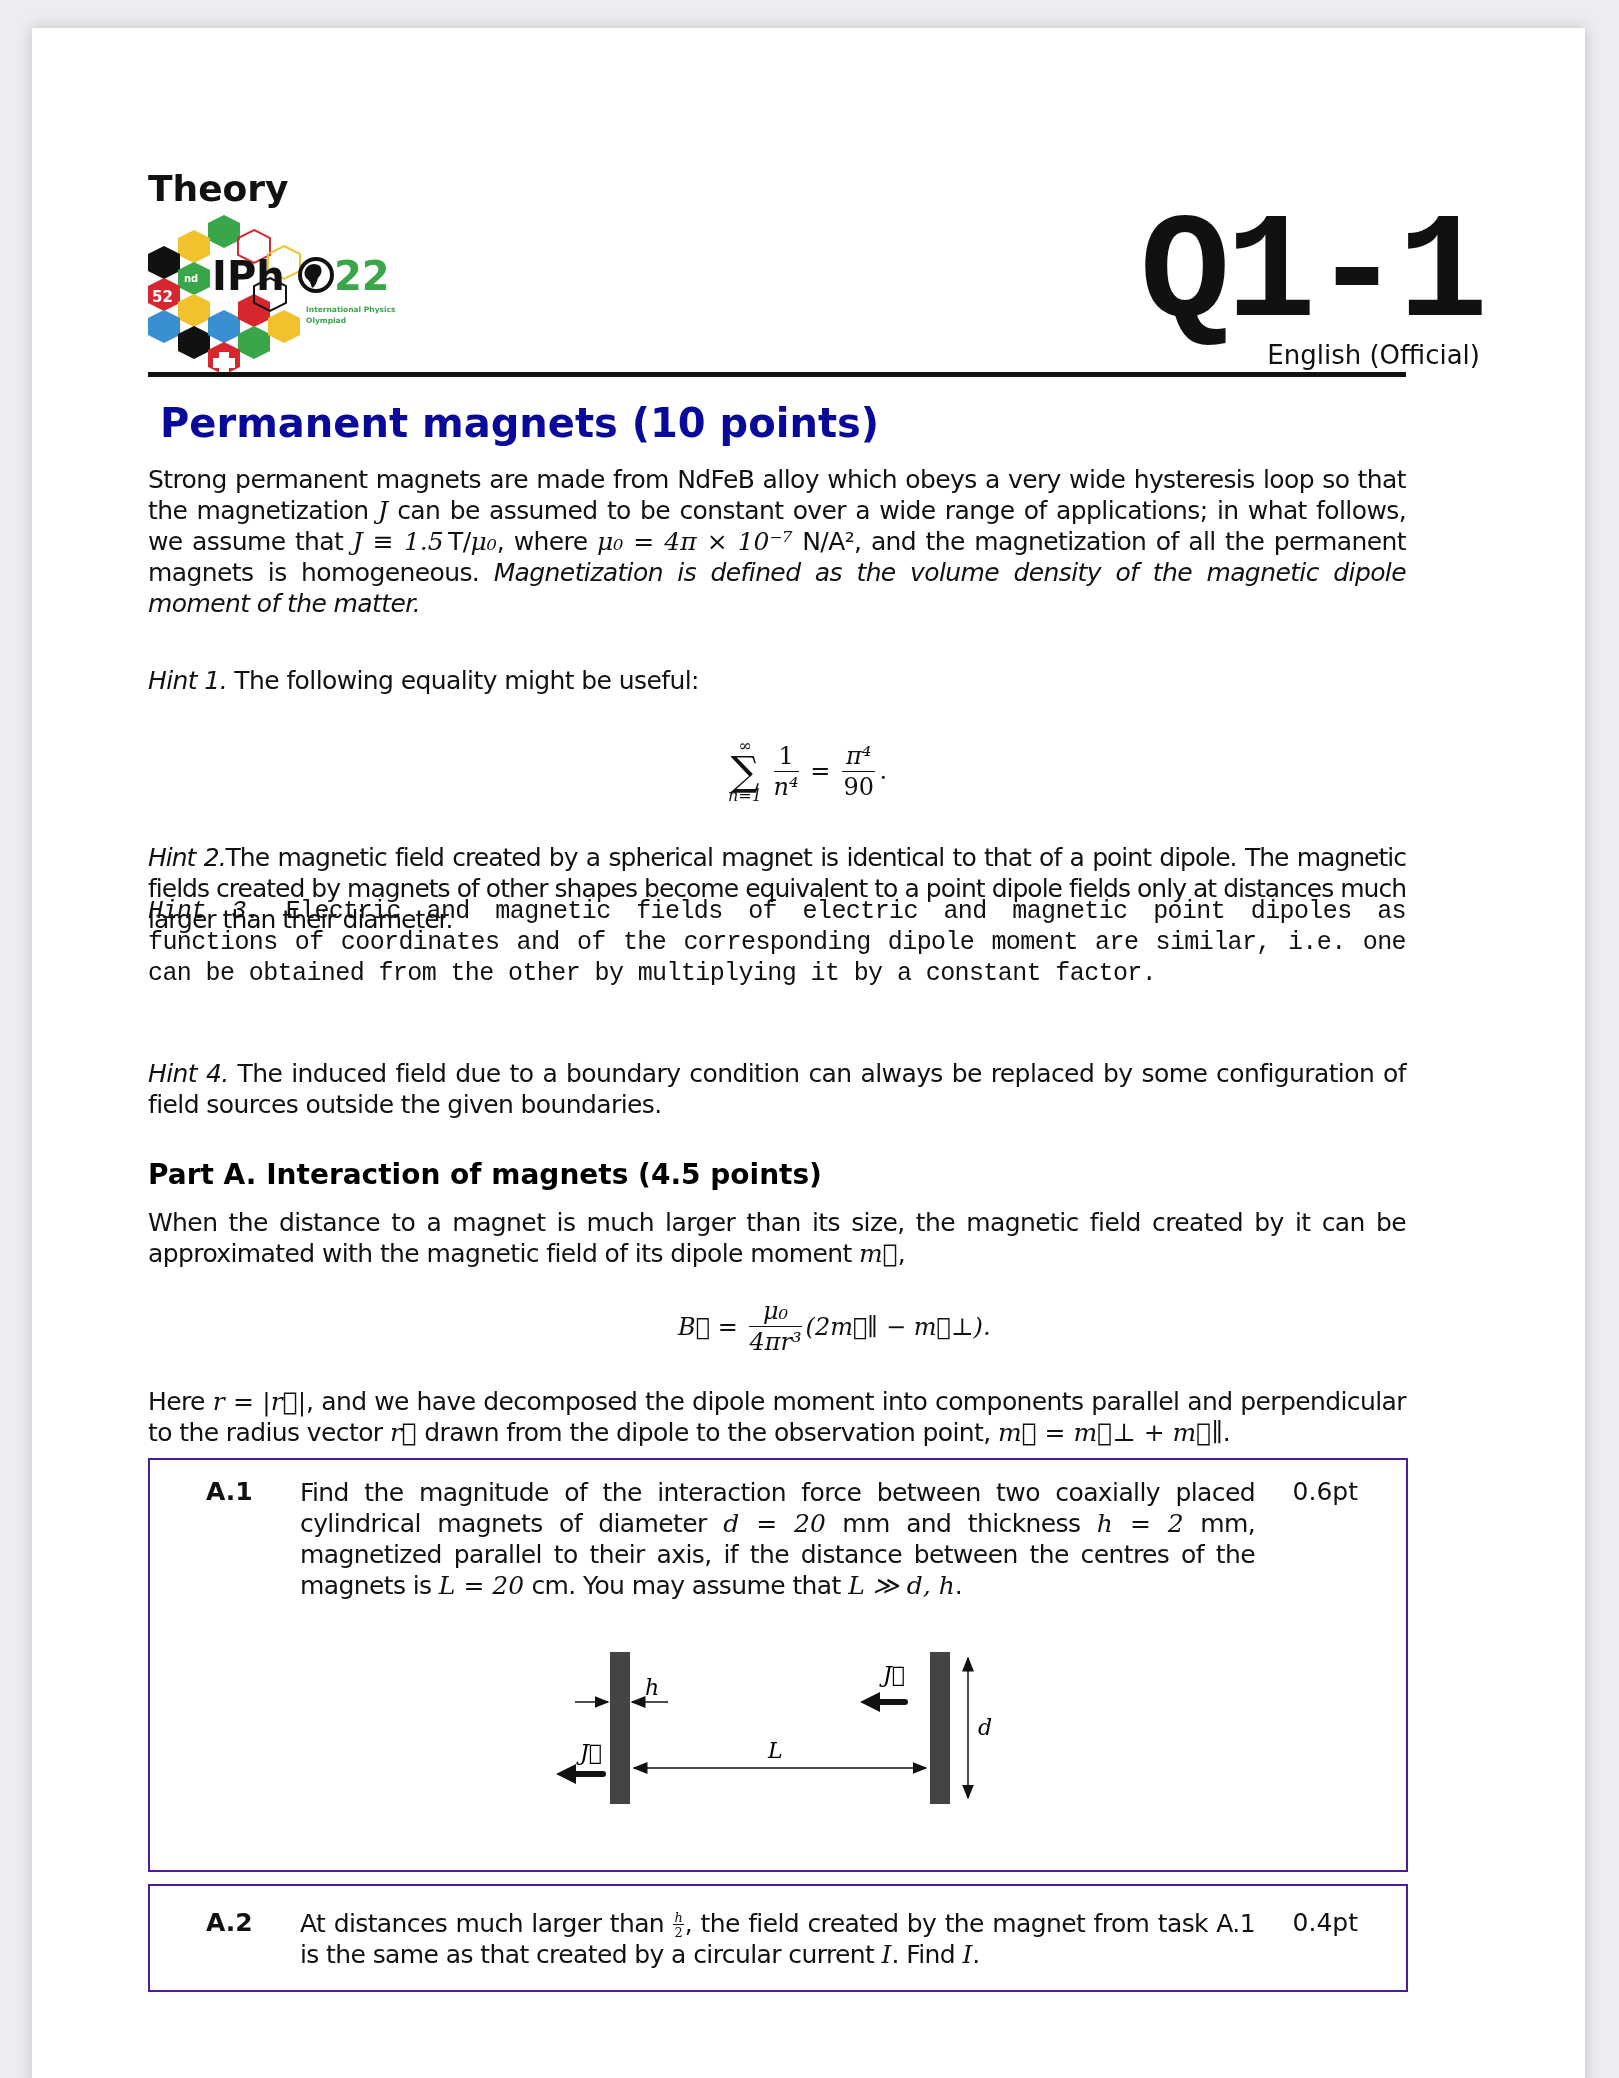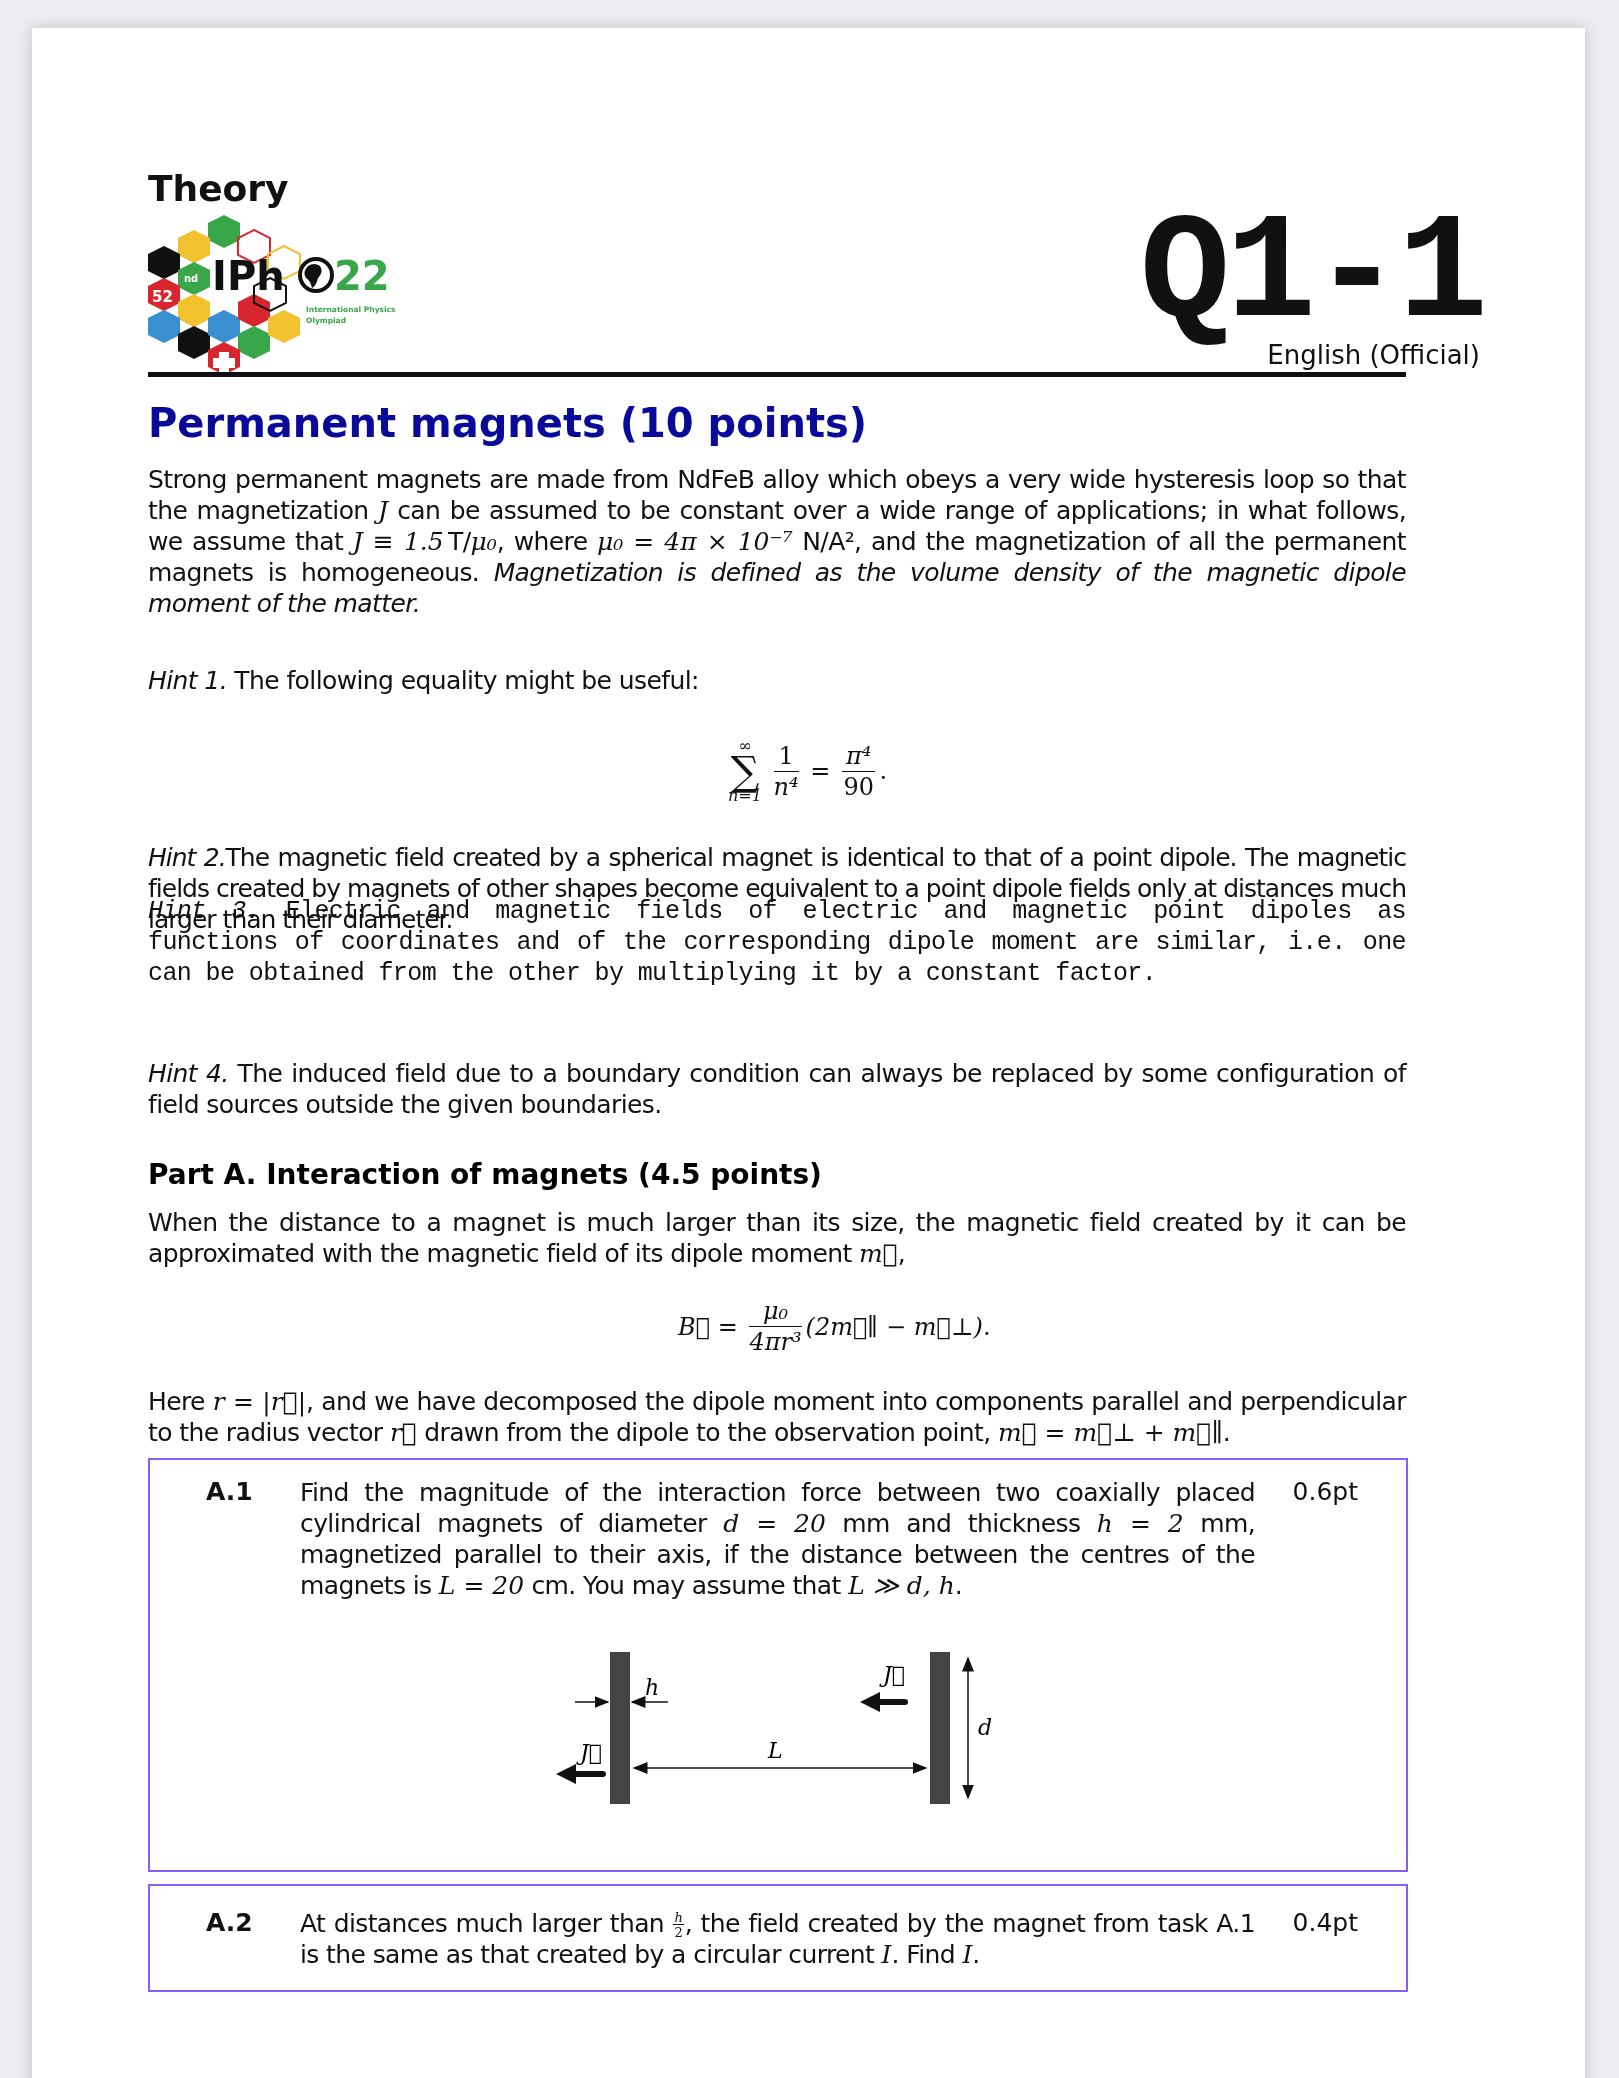--- a/index.html
+++ b/index.html
@@ -15,37 +15,37 @@
     box-shadow:0 0 14px rgba(0,0,0,0.18);
   }
   .abs { position:absolute; }
 
   .theory { left:148px; top:168px; font-size:36px; font-weight:bold; font-family:"DejaVu Sans", sans-serif; }
   .logo { left:142px; top:210px; width:300px; height:190px; }
   .qnum { right:135px; top:200px; font-size:150px; font-weight:bold; letter-spacing:-4px; line-height:1; font-family:Liberation Mono, monospace; }
   .lang { right:139px; top:340px; font-size:26px; }
   .hrule { left:148px; width:1258px; top:372px; height:5px; background:#111; }
 
-  .title { left:148px; top:400px; font-size:40px; font-weight:bold; color:#0a0a9a; }
+  .title { left:160px; top:400px; font-size:40px; font-weight:bold; color:#0a0a9a; }
   .para { position:absolute; left:148px; width:1258px; font-size:25px; line-height:31px; text-align:justify; font-family:"DejaVu Sans", sans-serif; letter-spacing:-0.6px; }
   .para i, .ital { font-style:italic; }
   .math { font-family:"DejaVu Serif", serif; font-style:italic; letter-spacing:0; }
   .mathr { font-family:"DejaVu Serif", serif; letter-spacing:0; }
 
   .eq { position:absolute; font-family:"DejaVu Serif", serif; font-size:24px; color:#111; }
   .frac { display:inline-block; vertical-align:middle; text-align:center; margin:0 4px; }
   .frac .n { display:block; border-bottom:1.5px solid #111; padding:0 4px 2px; line-height:26px; }
   .frac .d { display:block; padding-top:2px; line-height:26px; }
   .sumwrap { display:inline-block; vertical-align:middle; text-align:center; line-height:1; }
   .sumwrap .sig { font-size:40px; display:block; line-height:34px; }
   .sumwrap .lim { font-size:16px; font-style:italic; display:block; }
 
   .parthead { left:148px; top:1158px; font-size:28px; font-weight:bold; color:#000000; }
 
-  .taskbox { position:absolute; left:148px; width:1256px; border:2px solid #8b5cf6; background:#fff; }
+  .taskbox { position:absolute; left:148px; width:1256px; border:2px solid #4c1d95; background:#fff; }
   .tasknum { position:absolute; left:56px; font-weight:bold; font-size:25px; }
   .tasktext { position:absolute; left:150px; width:955px; font-size:25px; line-height:31px; text-align:justify; letter-spacing:-0.6px; }
   .taskpts { position:absolute; right:48px; font-size:25px; }
 </style>
 </head>
 <body>
 
 <div class="page"></div>
 
 <div class="abs theory">Theory</div>

